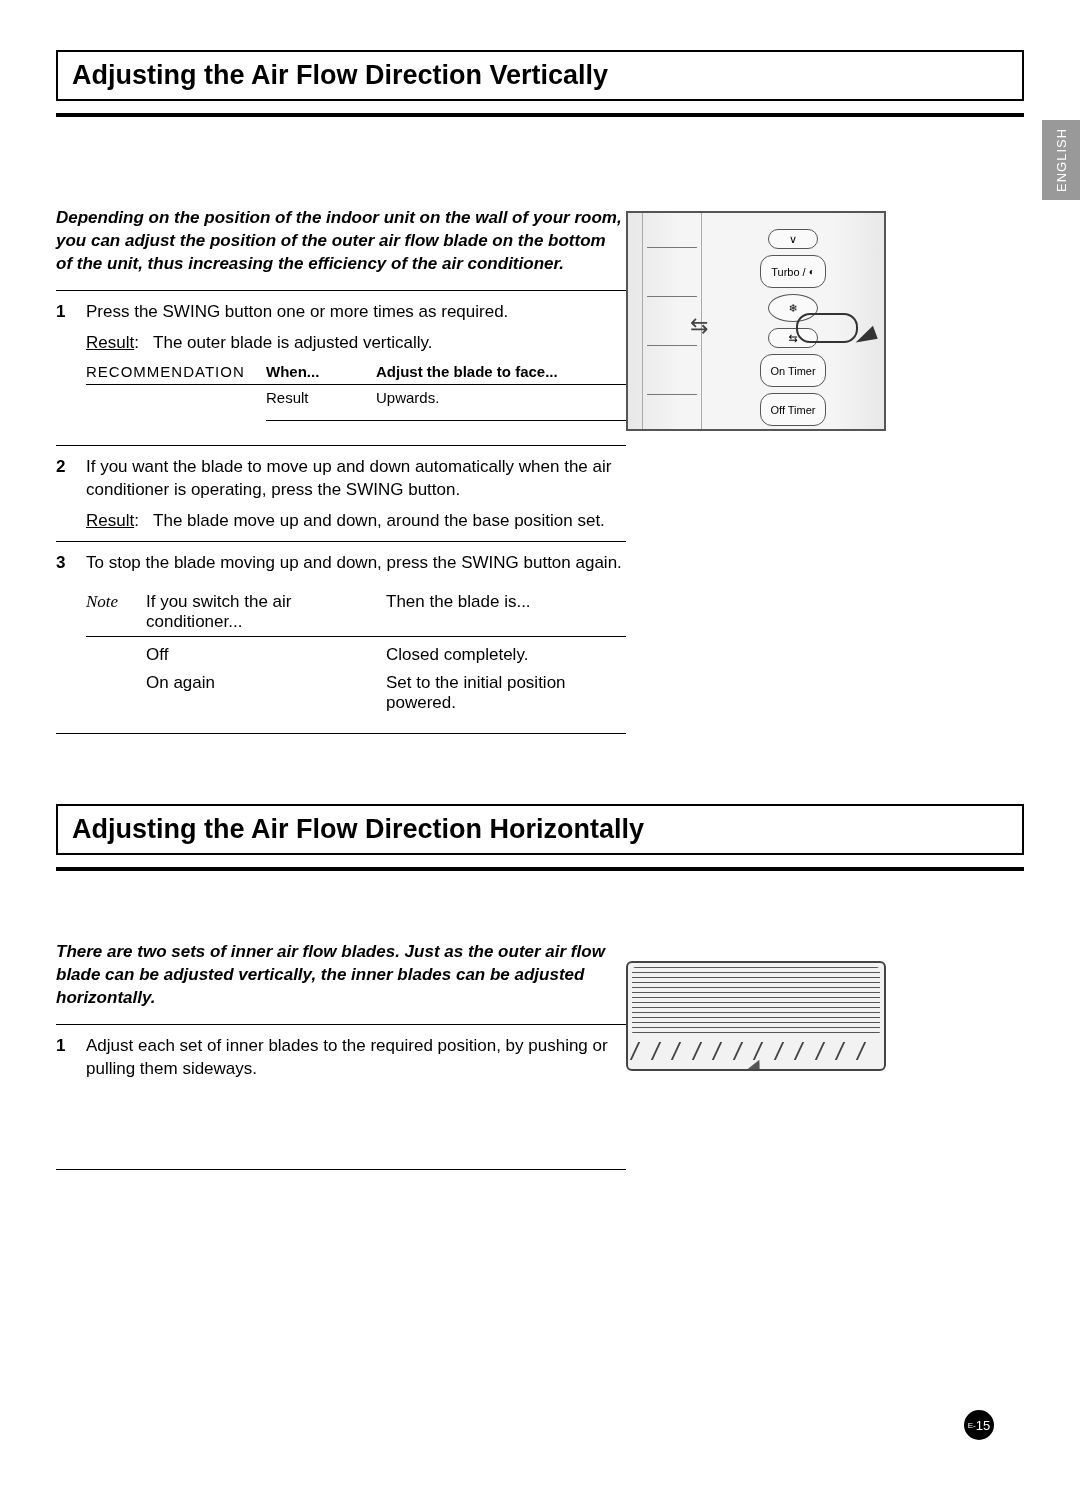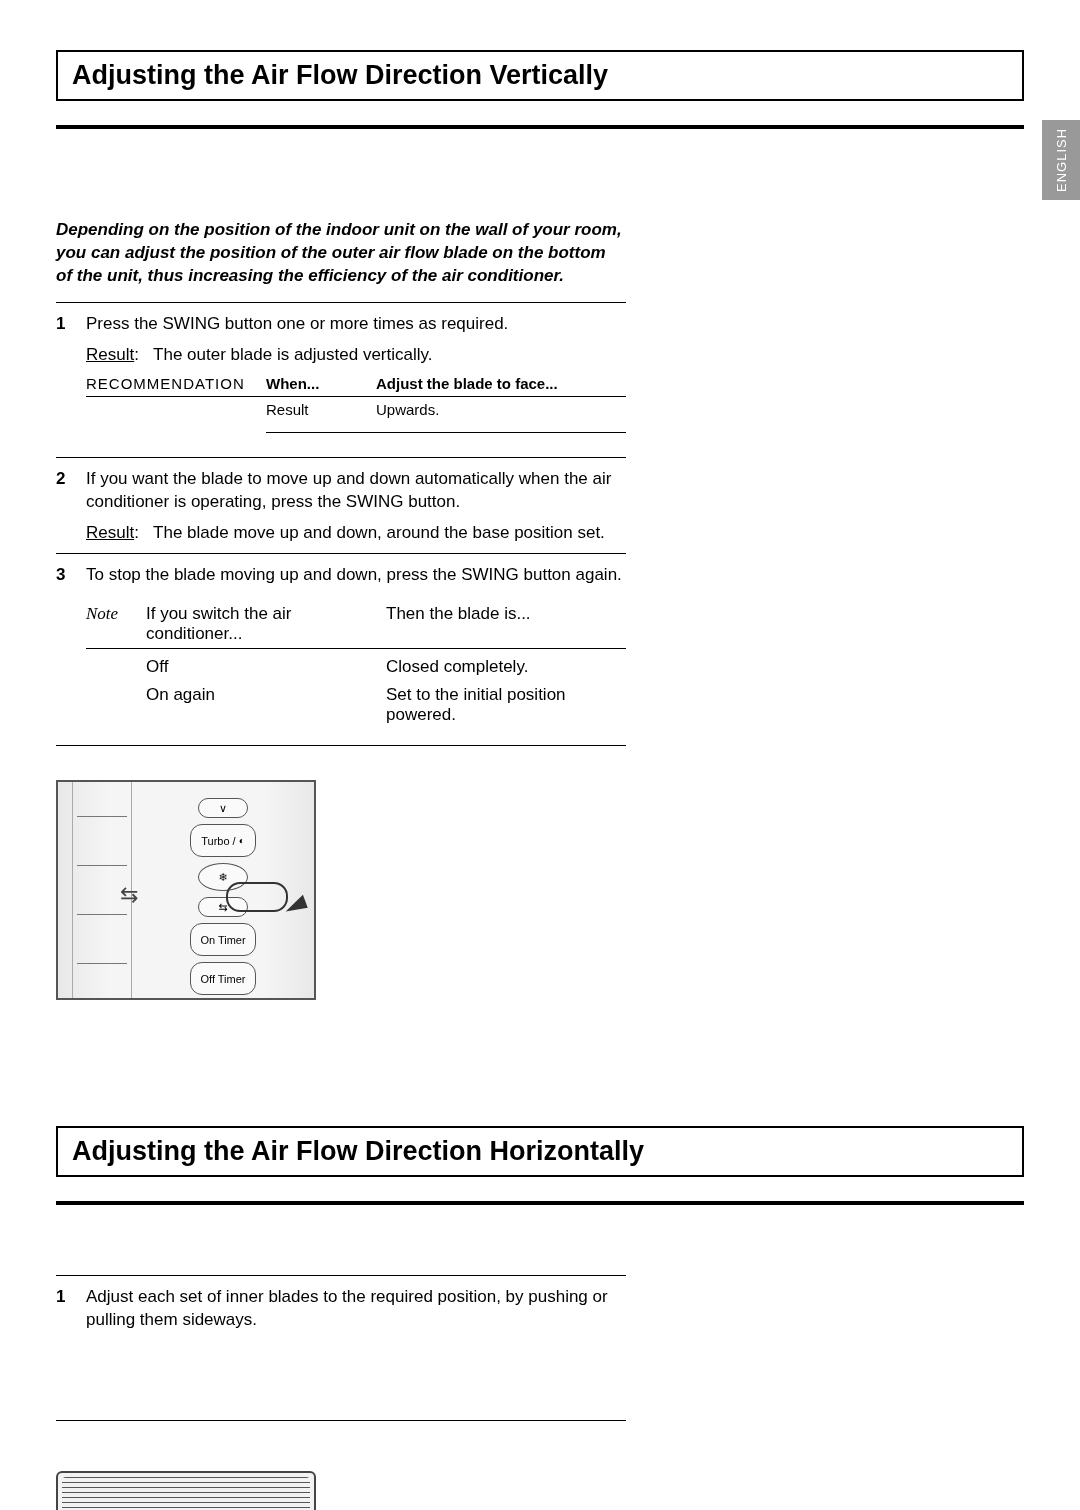--- a/index.html
+++ b/index.html
@@ -31,21 +31,21 @@
     display: flex;
     align-items: center;
     justify-content: center;
     transform: rotate(180deg);
   }
   .section-heading {
     border: 2px solid #000;
     padding: 8px 14px;
     font-size: 27px;
     font-weight: bold;
-    margin-bottom: 24px;
+    margin-bottom: 12px;
   }
   .heading-rule {
     height: 4px;
     background: #000;
     margin-bottom: 90px;
   }
   .heading-rule-short {
     height: 4px;
     background: #000;
     margin-bottom: 70px;
@@ -54,23 +54,21 @@
     font-style: italic;
     font-weight: bold;
     font-size: 17px;
     line-height: 1.35;
     max-width: 700px;
     margin-bottom: 14px;
   }
   hr.thin { border: none; border-top: 1px solid #000; margin: 0; }
   .columns {
     display: flex;
-    gap: 30px;
     align-items: flex-start;
-    flex-direction: column;
   }
   .left-col { flex: 1; max-width: 570px; }
   .right-col { flex: 0 0 280px; padding-top: 4px; }
   .step-row { display: flex; gap: 12px; margin: 10px 0 8px; font-size: 17px; line-height: 1.35; }
   .step-num { font-weight: bold; width: 18px; flex-shrink: 0; }
   .step-body { flex: 1; }
   .result-line { margin-top: 8px; }
   .result-label { text-decoration: underline; }
   .rec-table { margin: 4px 0 0 30px; font-size: 15px; }
   .rec-row { display: flex; }
@@ -316,20 +314,21 @@
     </div>
   </div>
 
   <div style="height:70px"></div>
 
   <div class="section-heading">Adjusting the Air Flow Direction Horizontally</div>
   <div class="heading-rule-short"></div>
 
   <div class="columns">
     <div class="left-col">
+      <div class="intro">There are two sets of inner air flow blades. Just as the outer air flow blade can be adjusted vertically, the inner blades can be adjusted horizontally.</div>
       <hr class="thin">
 
       <div class="step-row">
         <div class="step-num">1</div>
         <div class="step-body">
           <span>Adjust each set of inner blades to the required position, by pushing or pulling them sideways.</span>
         </div>
       </div>
 
       <div style="height:80px"></div>

